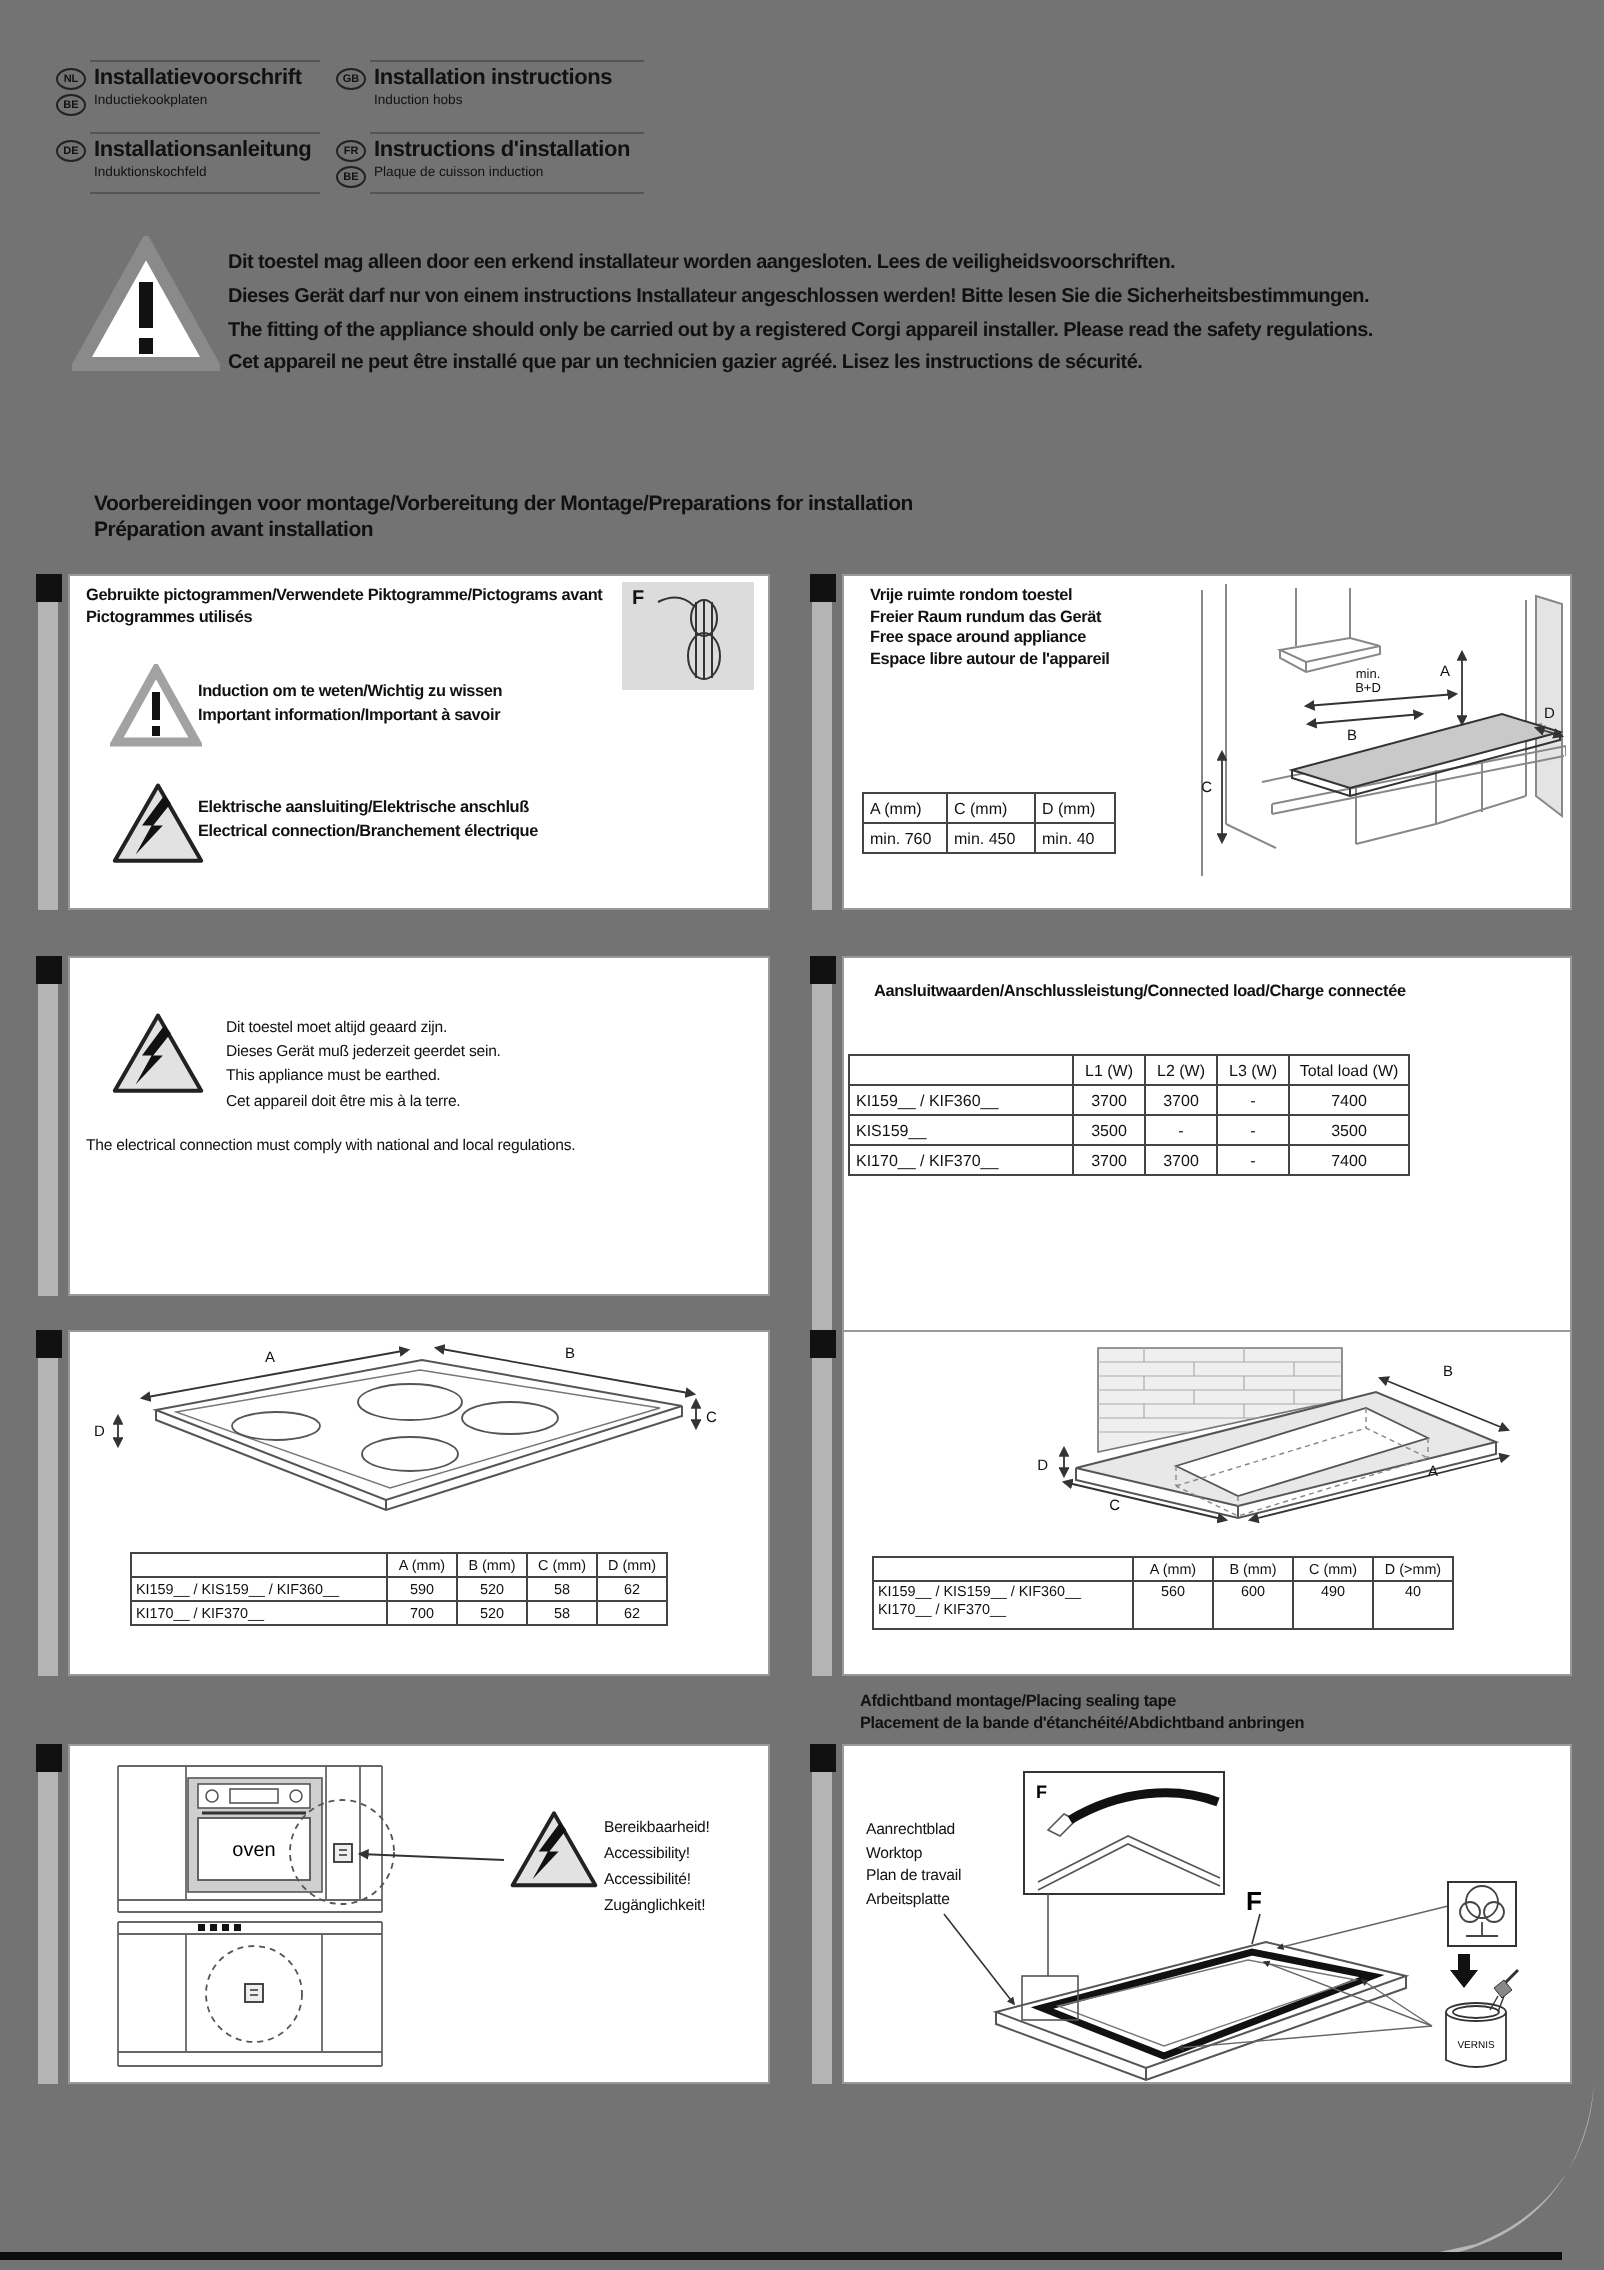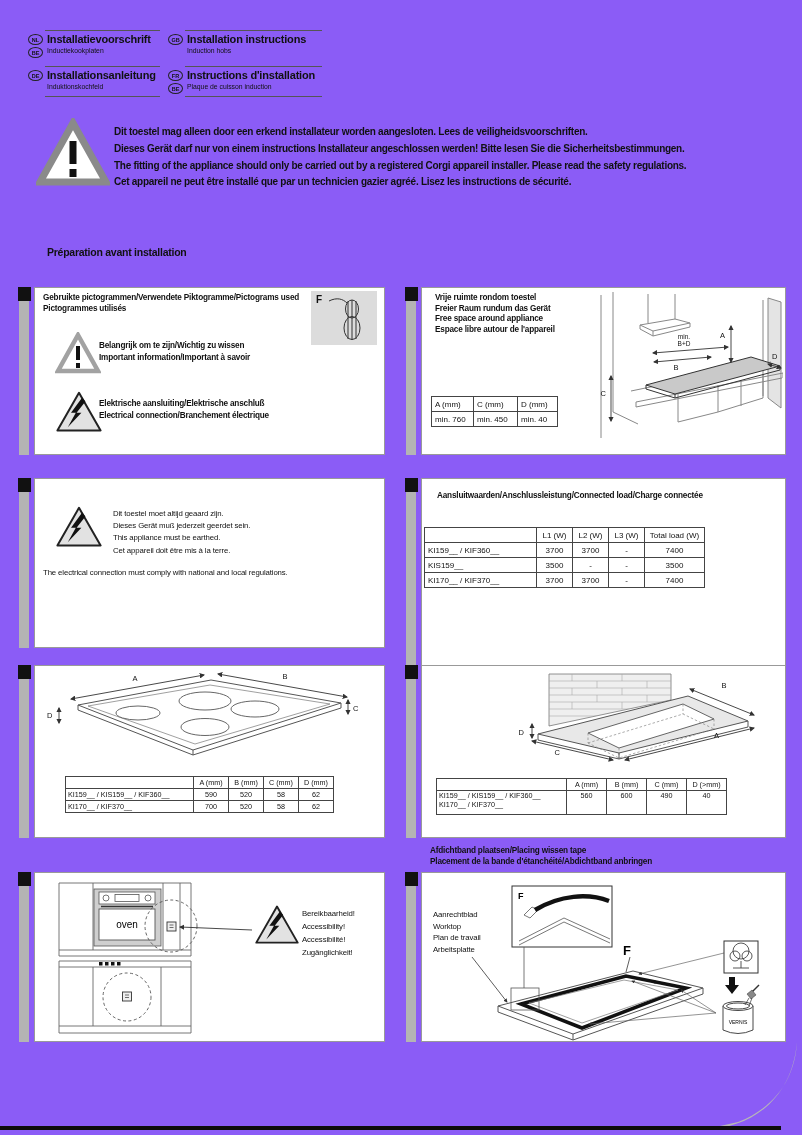--- a/index.html
+++ b/index.html
@@ -1,18 +1,18 @@
 <!DOCTYPE html>
 <html><head>
 <meta charset="utf-8">
 <style>
 *{margin:0;padding:0;box-sizing:border-box}
 html,body{background:#fff}
 body{font-family:"Liberation Sans","DejaVu Sans",sans-serif;color:#111}
-#page{position:relative;width:802px;height:1135px;margin:0 auto;background:#8b5cf6;overflow:hidden}
+#page{position:relative;width:802px;height:1135px;margin:0 auto;background:#737373;overflow:hidden}
 .abs{position:absolute}
 
 .lang-block{position:absolute;display:flex}
 .badge-col{width:17px;display:flex;flex-direction:column;gap:2px;padding-top:4px}
 .badge{width:15px;height:11px;border:1px solid #222;border-radius:50%;font-size:5.5px;font-weight:700;display:flex;align-items:center;justify-content:center}
 .lang-text{flex:1;border-top:1px solid #555;padding:2px 0 0 2px;min-height:34px}
 .rb{border-bottom:1px solid #555;min-height:31px}
 .lang-title{font-size:11px;font-weight:700;letter-spacing:-.2px;white-space:nowrap}
 .lang-sub{font-size:6.8px;margin-top:1.5px;white-space:nowrap}
 
@@ -91,49 +91,50 @@
     <rect x="33.5" y="51" width="7" height="8" fill="#111"></rect>
   </svg>
   <div class="abs" style="left:114px;top:124px">
     <div class="safe-line">Dit toestel mag alleen door een erkend installateur worden aangesloten. Lees de veiligheidsvoorschriften.</div>
     <div class="safe-line">Dieses Gerät darf nur von einem instructions Installateur angeschlossen werden! Bitte lesen Sie die Sicherheitsbestimmungen.</div>
     <div class="safe-line">The fitting of the appliance should only be carried out by a registered Corgi appareil installer. Please read the safety regulations.</div>
     <div class="safe-line">Cet appareil ne peut être installé que par un technicien gazier agréé. Lisez les instructions de sécurité.</div>
   </div>
 
   <div class="abs" style="left:47px;top:246px">
+    <div class="sec-head">Voorbereidingen voor montage/Vorbereitung der Montage/Preparations for installation</div>
     <div class="sec-head">Préparation avant installation</div>
   </div>
 
   <div class="panel" style="left:18px;top:287px;width:367px;height:168px">
     <div class="corner"></div>
     <div class="strip"></div>
     <div class="pbox">
       <div class="abs" style="left:8px;top:5px">
-        <div class="pt">Gebruikte pictogrammen/Verwendete Piktogramme/Pictograms used</div>
+        <div class="pt">Gebruikte pictogrammen/Verwendete Piktogramme/Pictograms avant</div>
         <div class="pt">Pictogrammes utilisés</div>
       </div>
       <div class="fbox" style="left:276px;top:3px;width:66px;height:54px">
         <span class="abs" style="left:5px;top:3px;font-size:10px;font-weight:700">F</span>
         <svg class="abs" style="left:16px;top:2px" width="46" height="50" viewBox="0 0 46 50">
           <g stroke="#333" stroke-width="1" fill="none">
             <path d="M2,8 C10,4 16,6 20,10"></path>
             <ellipse cx="25" cy="16" rx="6.5" ry="9"></ellipse>
             <ellipse cx="25" cy="35" rx="8" ry="11.5"></ellipse>
             <path d="M21,8 V46 M25,7 V47 M29,8 V46"></path>
           </g>
         </svg>
       </div>
       <svg class="abs" style="left:20px;top:44px" width="46" height="42" viewBox="0 0 46 42">
         <polygon points="23,3 43,39 3,39" fill="#fff" stroke="#a2a2a2" stroke-width="4.5"></polygon>
         <rect x="21" y="14" width="4" height="14" fill="#111"></rect>
         <rect x="21" y="31" width="4" height="5" fill="#111"></rect>
       </svg>
       <div class="abs" style="left:64px;top:52px">
-        <div class="pt" style="line-height:11.5px">Belangrijk om te zijn/Wichtig zu wissen</div>
+        <div class="pt" style="line-height:11.5px">Induction om te weten/Wichtig zu wissen</div>
         <div class="pt" style="line-height:11.5px">Important information/Important à savoir</div>
       </div>
       <svg class="abs" style="left:20px;top:102px" width="48" height="44" viewBox="0 0 60 54">
         <polygon points="30,3 57,50 3,50" fill="#e2e2e2" stroke="#222" stroke-width="2.5" stroke-linejoin="round"></polygon>
         <path d="M34,9 L20,28 L26,28 L16,46 L33,28 L27,28 L38,14 Z" fill="#111"></path>
       </svg>
       <div class="abs" style="left:64px;top:110px">
         <div class="pt" style="line-height:11.5px">Elektrische aansluiting/Elektrische anschluß</div>
         <div class="pt" style="line-height:11.5px">Electrical  connection/Branchement électrique</div>
       </div>
@@ -451,21 +452,21 @@
       <div class="abs" style="left:267px;top:34px">
         <div class="bt" style="line-height:13px">Bereikbaarheid!</div>
         <div class="bt" style="line-height:13px">Accessibility!</div>
         <div class="bt" style="line-height:13px">Accessibilité!</div>
         <div class="bt" style="line-height:13px">Zugänglichkeit!</div>
       </div>
     </div>
   </div>
 
   <div class="abs" style="left:430px;top:845px">
-    <div class="pt" style="line-height:11px">Afdichtband plaatsen/Placing wissen tape</div>
+    <div class="pt" style="line-height:11px">Afdichtband montage/Placing sealing tape</div>
     <div class="pt" style="line-height:11px">Placement de la bande d'étanchéité/Abdichtband anbringen</div>
   </div>
 
   <div class="panel" style="left:405px;top:872px;width:381px;height:170px">
     <div class="corner"></div>
     <div class="strip"></div>
     <div class="pbox">
       <svg class="abs" style="left:0;top:0" width="363" height="168" viewBox="0 0 363 168">
         <defs>
             <marker id="p8a" viewBox="0 0 10 10" refX="8" refY="5" markerWidth="5" markerHeight="5" orient="auto">

